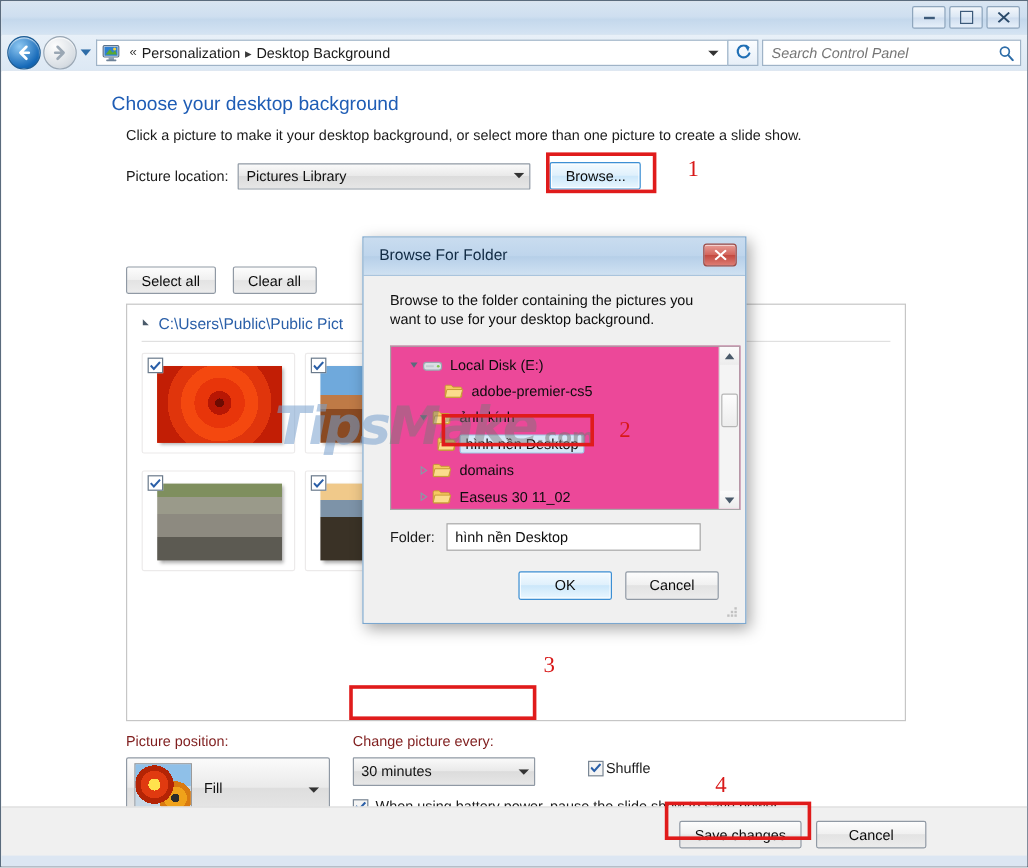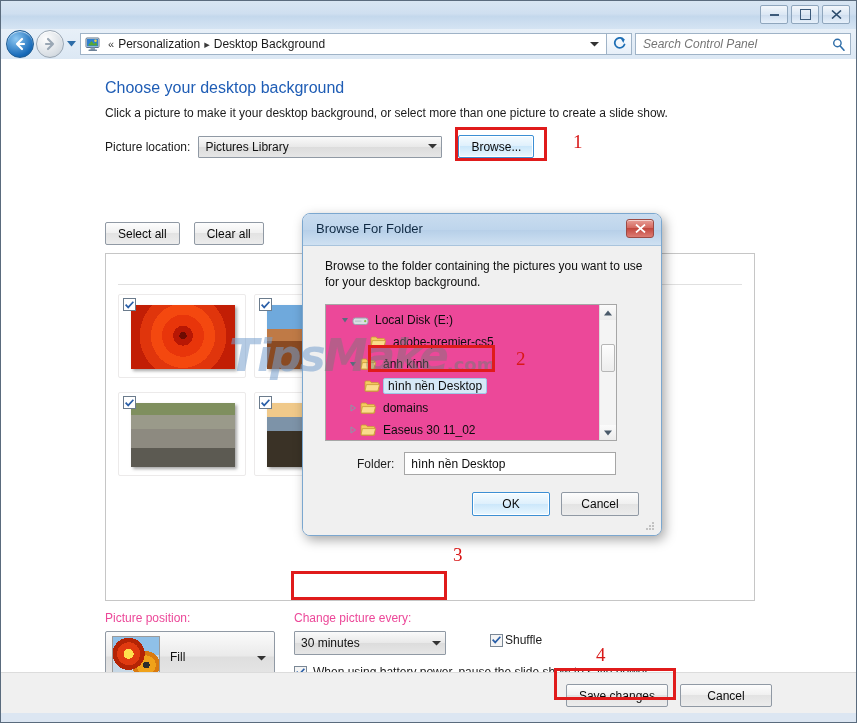--- a/index.html
+++ b/index.html
@@ -72,21 +72,21 @@
   }
   .searchbox input{
     border:none;outline:none;flex:1;font-size:12px;font-style:italic;color:#7a7a7a;
     font-family:"Liberation Sans",sans-serif;background:transparent;
   }
   
   .content{
     position:absolute;left:0;top:58px;right:0;bottom:49px;
     background:#fff;overflow:hidden;
   }
-  .h1{position:absolute;left:104px;top:20px;font-size:16px;color:#1f5db5;font-weight:normal;}
+  .h1{position:absolute;left:92px;top:20px;font-size:16px;color:#1f5db5;font-weight:normal;}
   .sub{position:absolute;left:104px;top:47px;font-size:12px;color:#1b1b1b;}
 
   .row-loc{position:absolute;left:104px;top:76px;display:flex;align-items:center;}
   .lbl{font-size:12px;color:#1b1b1b;}
   .combo{
     height:22px;box-sizing:border-box;border:1px solid #9099a4;
     background:linear-gradient(to bottom,#fafafa,#e9e9e9 48%,#dcdcdc 50%,#e6e6e6);
     display:flex;align-items:center;padding:0 0 0 6px;font-size:12px;color:#111;
     border-radius:1px;
   }
@@ -128,21 +128,21 @@
   .art-dahlia{background:
      radial-gradient(circle at 50% 48%,#6d0b02 0 6%,#b81704 6% 16%,#e8350a 16% 34%,#f4480f 34% 52%,#e0350c 52% 70%,#c21e05 70% 100%),
      #d62a08;}
   .art-desert{background:linear-gradient(to bottom,#6fa9dc 0 38%,#bf7a46 38% 56%,#8a4a22 56% 100%);}
   .art-light{background:linear-gradient(to bottom,#f0c98a 0 22%,#7d93a8 22% 44%,#3a3226 44% 100%);}
   .art-peng{background:linear-gradient(to bottom,#9ec9e8 0 42%,#cfe2ee 42% 58%,#d9e6ef 58% 100%);}
   .art-koala{background:linear-gradient(to bottom,#7f8f5e 0 18%,#9a9a8a 18% 40%,#8d8a80 40% 70%,#5c5a52 70% 100%);}
 
   .pos-row{position:absolute;left:104px;top:552px;}
   .chg-row{position:absolute;left:293px;top:552px;}
-  .caption{font-size:12px;color:#ec4899;margin-bottom:6px;display:block;}
+  .caption{font-size:12px;color:#7f1d1d;margin-bottom:6px;display:block;}
   .poscombo{
     width:170px;height:52px;box-sizing:border-box;border:1px solid #9099a4;border-radius:2px;
     background:linear-gradient(to bottom,#fbfbfb,#eaeaea 48%,#dedede 50%,#e8e8e8);
     display:flex;align-items:center;padding:0 6px;position:relative;
   }
   .posthumb{width:46px;height:40px;position:relative;flex:none;border:1px solid #9a9a9a;background:#cfe0f2;}
   .posthumb .flower{position:absolute;inset:0;background:
     radial-gradient(circle at 34% 42%,#ffe14d 0 13%,#e03a10 13% 30%,#b42405 30% 42%,transparent 42%),
     radial-gradient(circle at 72% 70%,#2c2c2c 0 8%,#f0a21a 8% 22%,#d97a10 22% 32%,transparent 32%),
     linear-gradient(to bottom,#8fc0e8 0 45%,#c7d8e6 45% 100%);}
@@ -164,22 +164,22 @@
   .footer .btns{position:absolute;right:84px;top:11px;display:flex;gap:12px;}
   .footer .btn{min-width:92px;}
 
   
   .redbox{position:absolute;border:3px solid #e01b1b;box-sizing:border-box;z-index:60;pointer-events:none;}
   .rednum{position:absolute;color:#d81818;font-family:"Liberation Serif","DejaVu Serif",serif;
     font-size:19px;z-index:61;}
 
   
   .dlg{
-    position:absolute;left:301px;top:212px;width:360px;height:323px;
-    background:#f0f0f0;border:1px solid #7ba7cf;border-radius:8px;
+    position:absolute;left:301px;top:196px;width:320px;height:323px;
+    background:#f0f0f0;border:1px solid #7ba7cf;border-radius:0;
     box-shadow:0 0 0 1px rgba(255,255,255,.8) inset, 3px 4px 12px rgba(0,0,0,.35);
     z-index:50;box-sizing:border-box;overflow:hidden;
   }
   .dlg-tb{height:31px;position:relative;
     background:linear-gradient(to bottom,#c9dcef 0%,#bed5ec 50%,#b6cfe8 51%,#cfe1f2 100%);
     border-bottom:1px solid #a9c4dd;}
   .dlg-title{position:absolute;left:13px;top:7px;font-size:13px;color:#102a43;}
   .dlg-x{
     position:absolute;right:7px;top:5px;width:28px;height:19px;box-sizing:border-box;
     border:1px solid #9c4a44;border-radius:3px;
@@ -196,21 +196,21 @@
   }
   .tree-scroll{position:absolute;right:0;top:0;bottom:0;width:16px;background:#f4f4f4;border-left:1px solid #dcdcdc;}
   .sb-btn{height:15px;display:flex;align-items:center;justify-content:center;background:linear-gradient(to bottom,#fbfbfb,#ececec);}
   .sb-thumb{position:absolute;left:1px;right:1px;top:39px;height:26px;border:1px solid #b6b6b6;border-radius:2px;
     background:linear-gradient(to bottom,#fdfdfd,#ededed);}
   .titem{height:22px;display:flex;align-items:center;font-size:12px;color:#0d0d0d;white-space:nowrap;position:relative;}
   .titem .tw{width:14px;display:flex;align-items:center;justify-content:center;flex:none;}
   .folder{width:17px;height:14px;flex:none;margin-right:6px;position:relative;}
   .tname{position:relative;}
   .titem.sel .tname{background:#d6e8f7;border:1px solid #9fc7e8;border-radius:2px;padding:0 4px;margin:0 -4px;}
-  .fld-row{position:absolute;left:22px;top:206px;display:flex;align-items:center;gap:10px;margin-left:32px;}
+  .fld-row{position:absolute;left:22px;top:206px;display:flex;align-items:center;gap:10px;}
   .fld-input{width:212px;height:23px;box-sizing:border-box;border:1px solid #a6a6a6;background:#fff;
     display:flex;align-items:center;padding:0 6px;font-size:12px;color:#0d0d0d;}
   .dlg-btns{position:absolute;right:22px;top:246px;display:flex;gap:11px;}
   .dlg-btns .btn{min-width:78px;height:24px;}
   .grip{position:absolute;right:6px;bottom:4px;width:12px;height:12px;opacity:.45;}
 
   
   .wm{position:absolute;left:228px;top:333px;z-index:55;pointer-events:none;
       font-family:"DejaVu Sans",sans-serif;font-weight:bold;font-style:italic;
       font-size:44px;letter-spacing:-2px;line-height:1;}
@@ -311,20 +311,28 @@
       </div>
       <div class="btn blue" style="margin-left:16px;min-width:68px;">Browse...</div>
     </div>
 
     <div class="row-sel">
       <div class="btn" style="min-width:68px;">Select all</div>
       <div class="btn" style="min-width:68px;">Clear all</div>
     </div>
 
     <div class="gallery">
+      <div class="gal-head">
+        <span class="tri">
+          <svg width="8" height="8" viewBox="0 0 8 8">
+              <path d="M1 6 L1 1 L6 6 Z" fill="#4a5a6a"></path>
+            </svg>
+        </span>
+        <span class="path">C:\Users\Public\Public Pict</span>
+      </div>
       <div class="gal-rule"></div>
 
       <div class="thumbs">
         <div class="thumbcell">
           <div class="thumbimg art-dahlia"></div>
           <span class="chk">
             <svg width="9" height="8" viewBox="0 0 9 8">
                 <path d="M0.6 3.6 L3.2 6.4 L8.4 0.7" stroke="#2a5fa8" stroke-width="1.7" fill="none"></path>
               </svg>
           </span>

